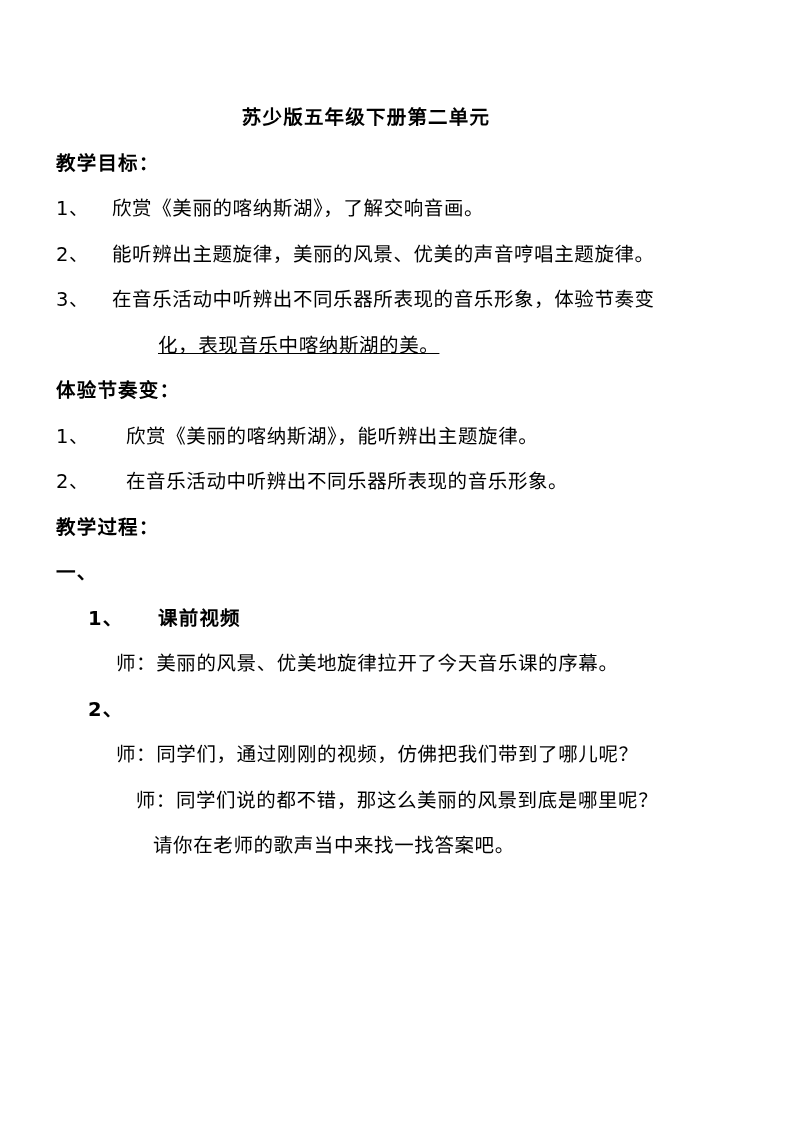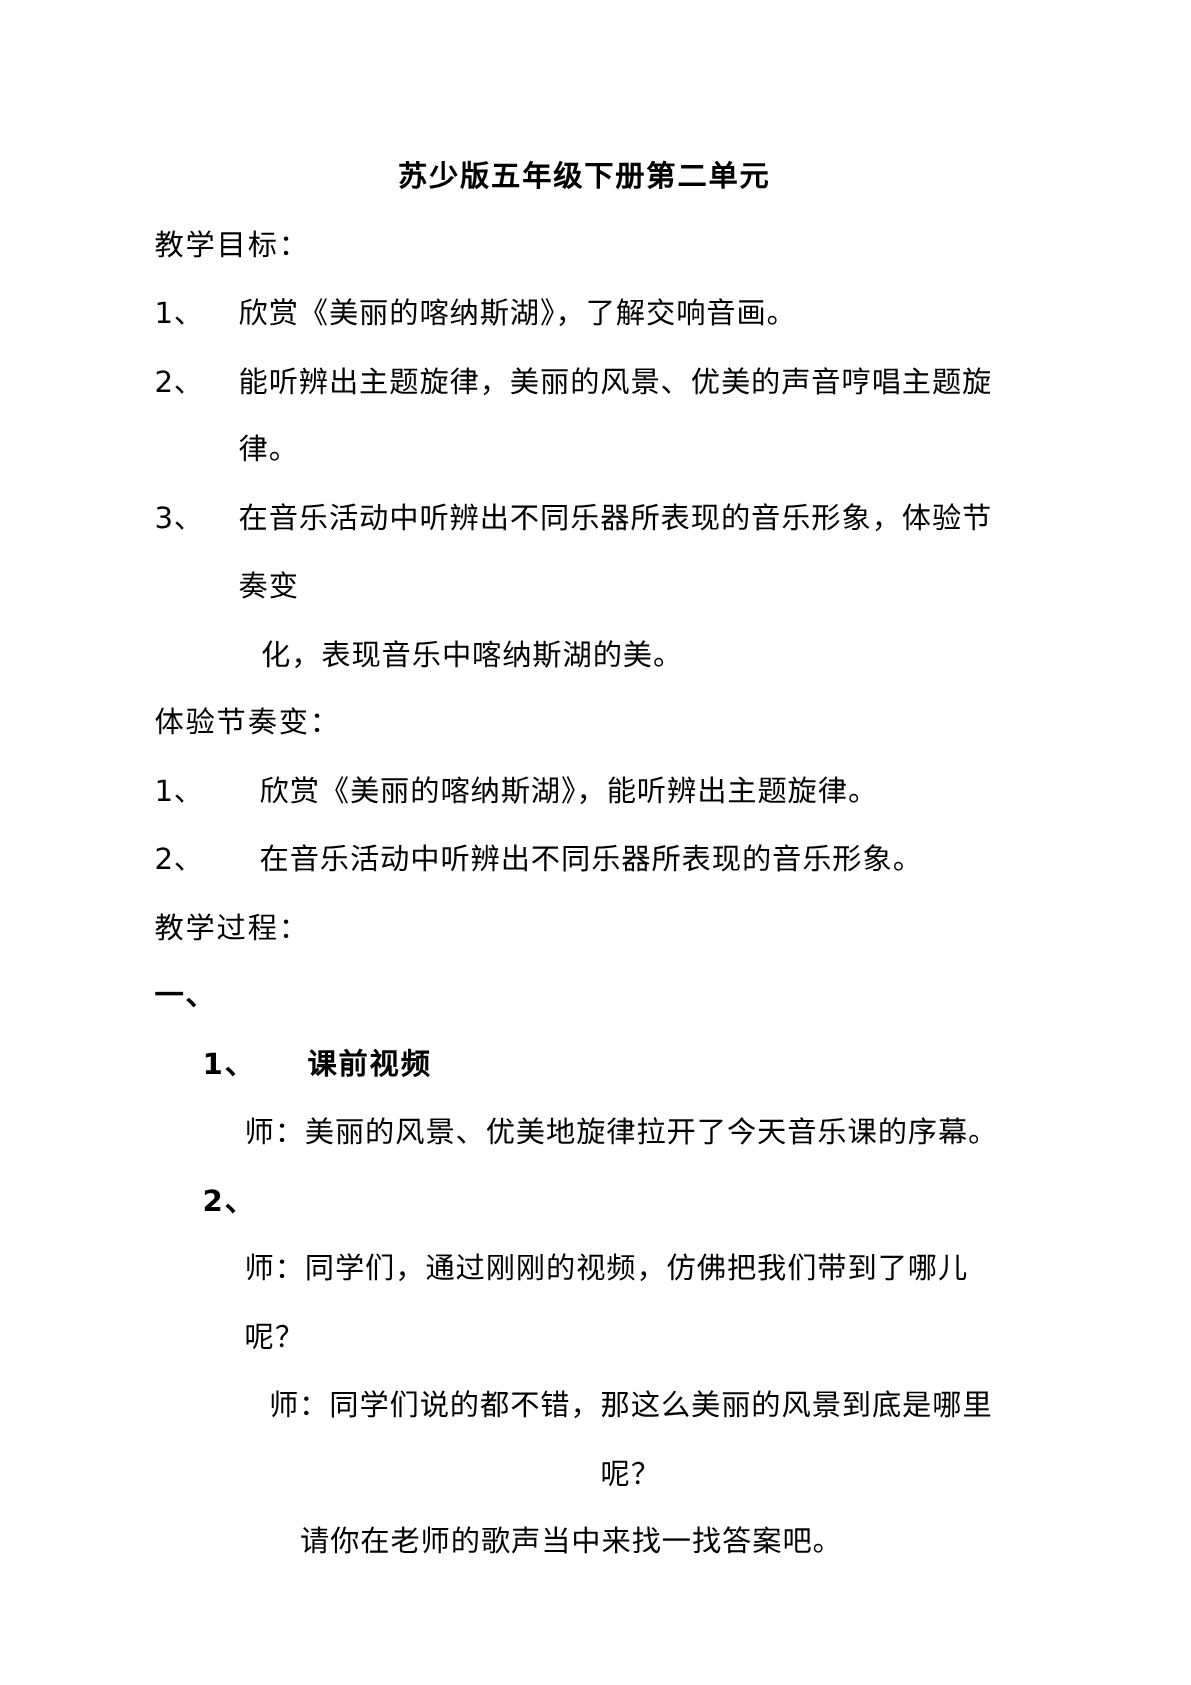--- a/index.html
+++ b/index.html
@@ -16,21 +16,21 @@
     color: #000000;
     -webkit-font-smoothing: none;
   }
 
   .page {
     position: relative;
     width: 794px;
     height: 1123px;
     background: #ffffff;
     box-sizing: border-box;
-    padding: 95px 118px 0 103px;
+    padding: 95px 118px 0 56px;
     border-radius: 19px;
   }
 
   
   .line {
     font-size: 19.5px;
     line-height: 45.5px;
     letter-spacing: 0.6px;
     white-space: pre-wrap;
     font-family: "DejaVu Sans", "Liberation Sans", sans-serif;
@@ -41,21 +41,21 @@
     font-weight: bold;
     font-size: 19.5px;
     line-height: 45.5px;
     letter-spacing: 1.2px;
     font-family: "DejaVu Sans", "Liberation Sans", sans-serif;
   }
   .title-1 { margin-top: 0; }
   .title-2 { margin-top: 0; }
 
   .heading {
-    font-weight: normal;
+    font-weight: bold;
     font-size: 19.5px;
     line-height: 45.5px;
     letter-spacing: 1.2px;
     font-family: "DejaVu Sans", "Liberation Sans", sans-serif;
   }
 
   
   .numrow {
     display: flex;
     align-items: flex-start;
@@ -80,21 +80,21 @@
     font-weight: bold;
     letter-spacing: 1.2px;
   }
 
   
   .ind-0  { margin-left: 0px; }
   .ind-1  { margin-left: 32px; }
   .ind-sp { margin-left: 60px; }
   .ind-sp2{ margin-left: 62px; text-align: center; }
   .ind-body { margin-left: 97px; }
-  .ind-cont { margin-left: 71px; }
+  .ind-cont { margin-left: 102px; text-decoration: underline; }
 </style>
 </head>
 <body>
 
 <div class="page">
 
   <div class="title title-1">苏少版五年级下册第二单元</div>
 
   <div class="heading">教学目标：</div>
 

